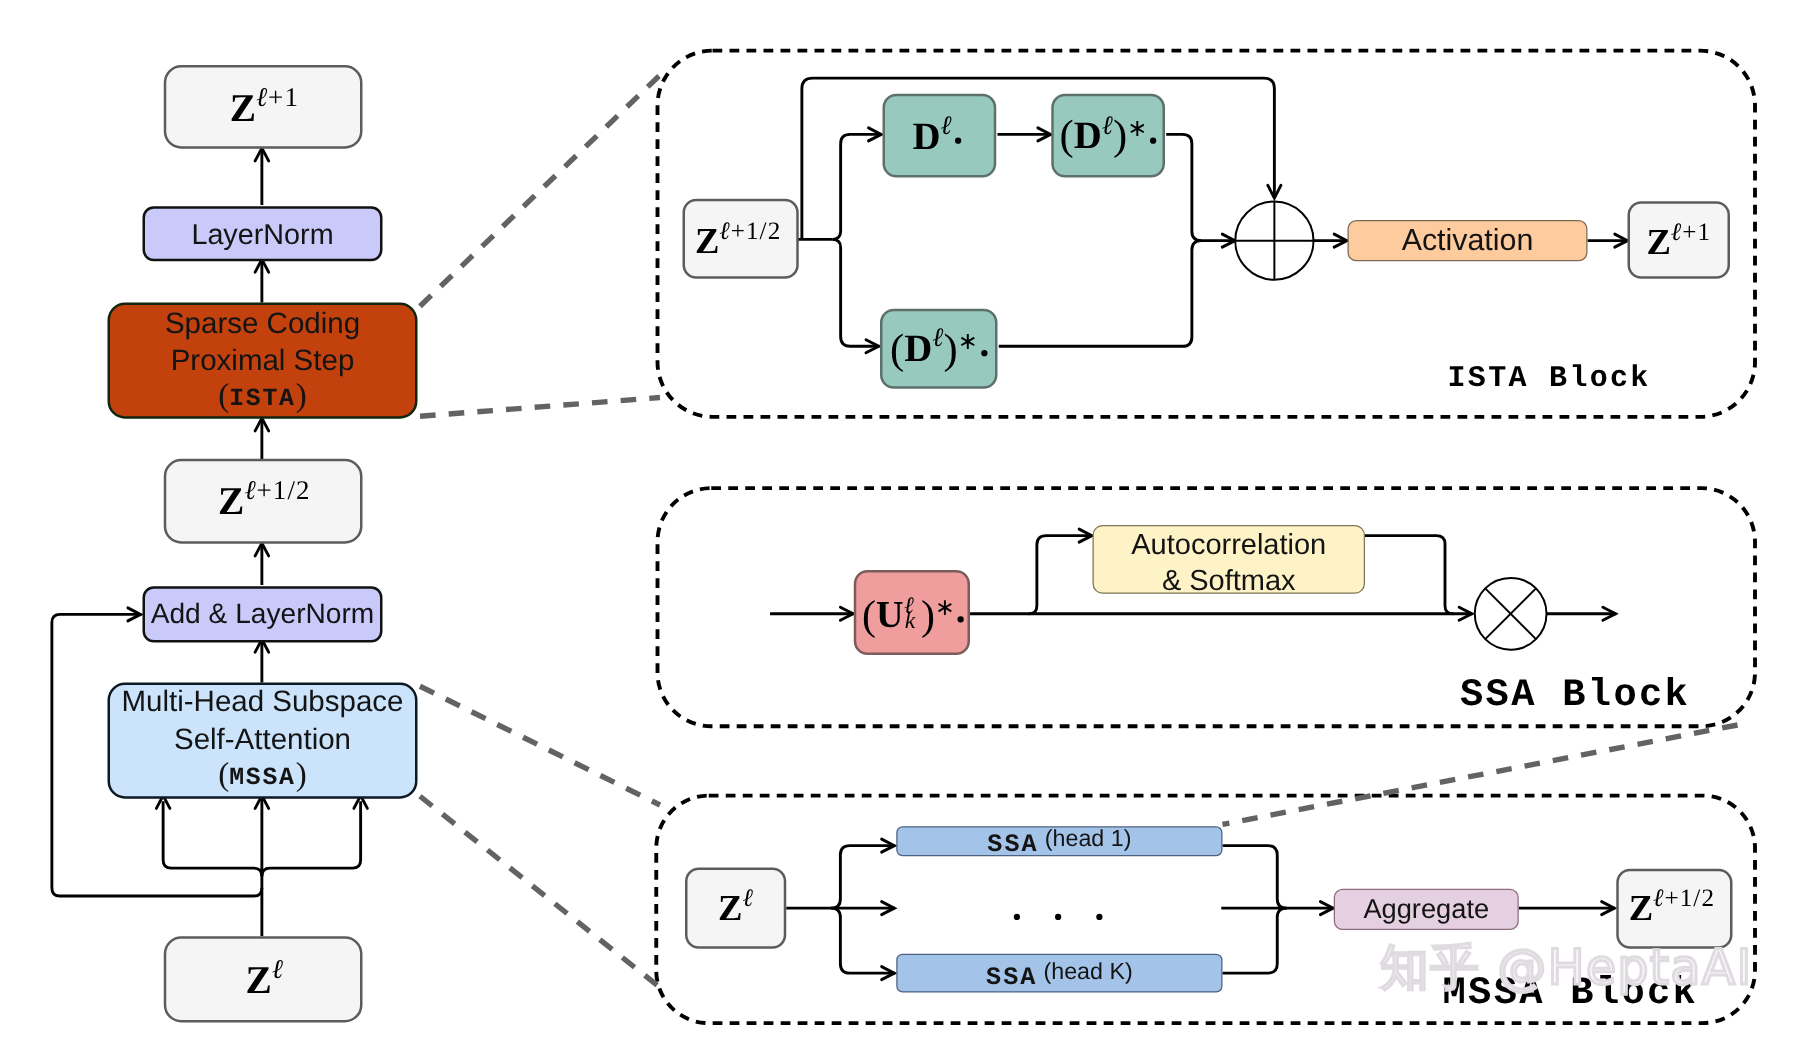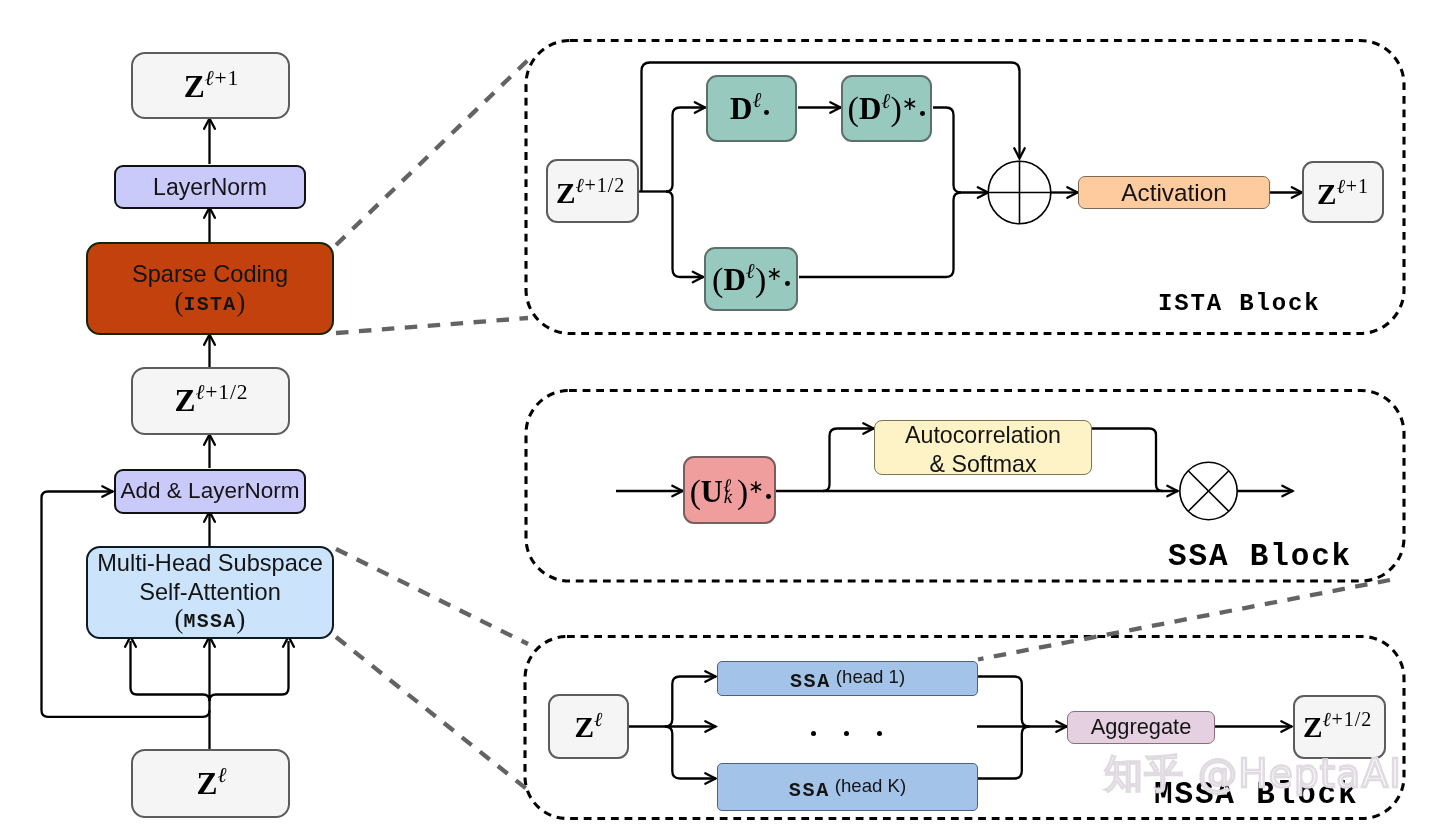--- a/index.html
+++ b/index.html
@@ -165,20 +165,21 @@
 </svg>
 <div class="node" style="left:131px;top:52px;width:159px;height:67px;background:#f5f5f5;border:2.2px solid #5c5c5c;border-radius:14px;">
 <span class="math" style="font-size:31.5px;position:relative;left:1px;top:1px;"><span class="bb">Z</span><span class="sup"><span class="ell">ℓ</span><span class="n">+1</span></span></span>
 </div>
 <div class="node" style="left:114px;top:164.5px;width:192px;height:44.5px;background:#c9c9fa;border:2.3px solid #111111;border-radius:9px;">
 <span class="lbl" style="font-size:23px">LayerNorm</span>
 </div>
 <div class="node" style="left:86px;top:242px;width:248px;height:93px;background:#c2410c;border:2.8px solid #11260f;border-radius:14px;">
 <div class="inner" style="font-size:23.6px;line-height:27.6px;position:relative;top:2.5px;">
         <div class="lbl">Sparse Coding</div>
+        <div class="lbl">Proximal Step</div>
         <div class="lbl" style="position:relative;top:-4.5px;"><span class="mparen">(</span><span class="codew">ISTA</span><span class="mparen">)</span></div>
       </div>
 </div>
 <div class="node" style="left:131px;top:367px;width:159px;height:68px;background:#f5f5f5;border:2.2px solid #5c5c5c;border-radius:14px;">
 <span class="math" style="font-size:31.5px;position:relative;left:1px;top:0px;"><span class="bb">Z</span><span class="sup"><span class="ell">ℓ</span><span class="n">+1/2</span></span></span>
 </div>
 <div class="node" style="left:114px;top:468.5px;width:192px;height:45px;background:#c9c9fa;border:2.5px solid #111111;border-radius:9px;">
 <span class="lbl" style="font-size:22.5px">Add &amp; LayerNorm</span>
 </div>
 <div class="node" style="left:86px;top:546px;width:248px;height:93px;background:#cbe4fc;border:2.8px solid #0d1a24;border-radius:14px;">
@@ -217,24 +218,24 @@
 <div class="node" style="left:874px;top:402px;width:218px;height:55px;background:#fdf3c6;border:1.8px solid #7b7456;border-radius:8px;margin-top:18px;">
 <div class="inner" style="font-size:23.2px;line-height:27.5px;position:relative;top:2px;">
         <div class="lbl">Autocorrelation</div>
         <div class="lbl">&amp; Softmax</div>
       </div>
 </div>
 <div class="blocklabel" style="left:1154px;top:777px;font-size:31px;letter-spacing:1.85px;">MSSA Block</div>
 <div class="node" style="left:548px;top:694px;width:81px;height:65px;background:#f5f5f5;border:2.0px solid #5c5c5c;border-radius:11px;">
 <span class="math" style="font-size:29.3px;position:relative;left:0px;top:1px;"><span class="bb">Z</span><span class="sup"><span class="ell">ℓ</span></span></span>
 </div>
-<div class="node" style="left:717px;top:661px;width:261px;height:35px;background:#a4c3e9;border:1.8px solid #4d6283;border-radius:5px;">
+<div class="node" style="left:717px;top:661px;width:261px;height:24px;background:#a4c3e9;border:1.8px solid #4d6283;border-radius:5px;">
 <span class="lbl" style="font-size:18.6px"><span class="headmono">SSA</span><span class="headrest">(head 1)</span></span>
 </div>
-<div class="node" style="left:717px;top:763px;width:261px;height:48px;background:#a4c3e9;border:1.8px solid #4d6283;border-radius:5px;align-items:center;">
+<div class="node" style="left:717px;top:763px;width:261px;height:31px;background:#a4c3e9;border:1.8px solid #4d6283;border-radius:5px;align-items:center;">
 <span class="lbl" style="font-size:18.6px"><span class="headmono">SSA</span><span class="headrest">(head K)</span></span>
 </div>
 <div class="node" style="left:811px;top:724px;width:71px;height:19px;justify-content:space-between;">
       <span class="edot"></span>
       <span class="edot"></span>
       <span class="edot"></span>
       <span class="sr-only">.   .   .</span>
     </div>
 <div class="node" style="left:1067px;top:711px;width:148px;height:33px;background:#e4d0e0;border:1.8px solid #8c6d7d;border-radius:7px;">
 <span class="lbl" style="font-size:21.8px">Aggregate</span>

